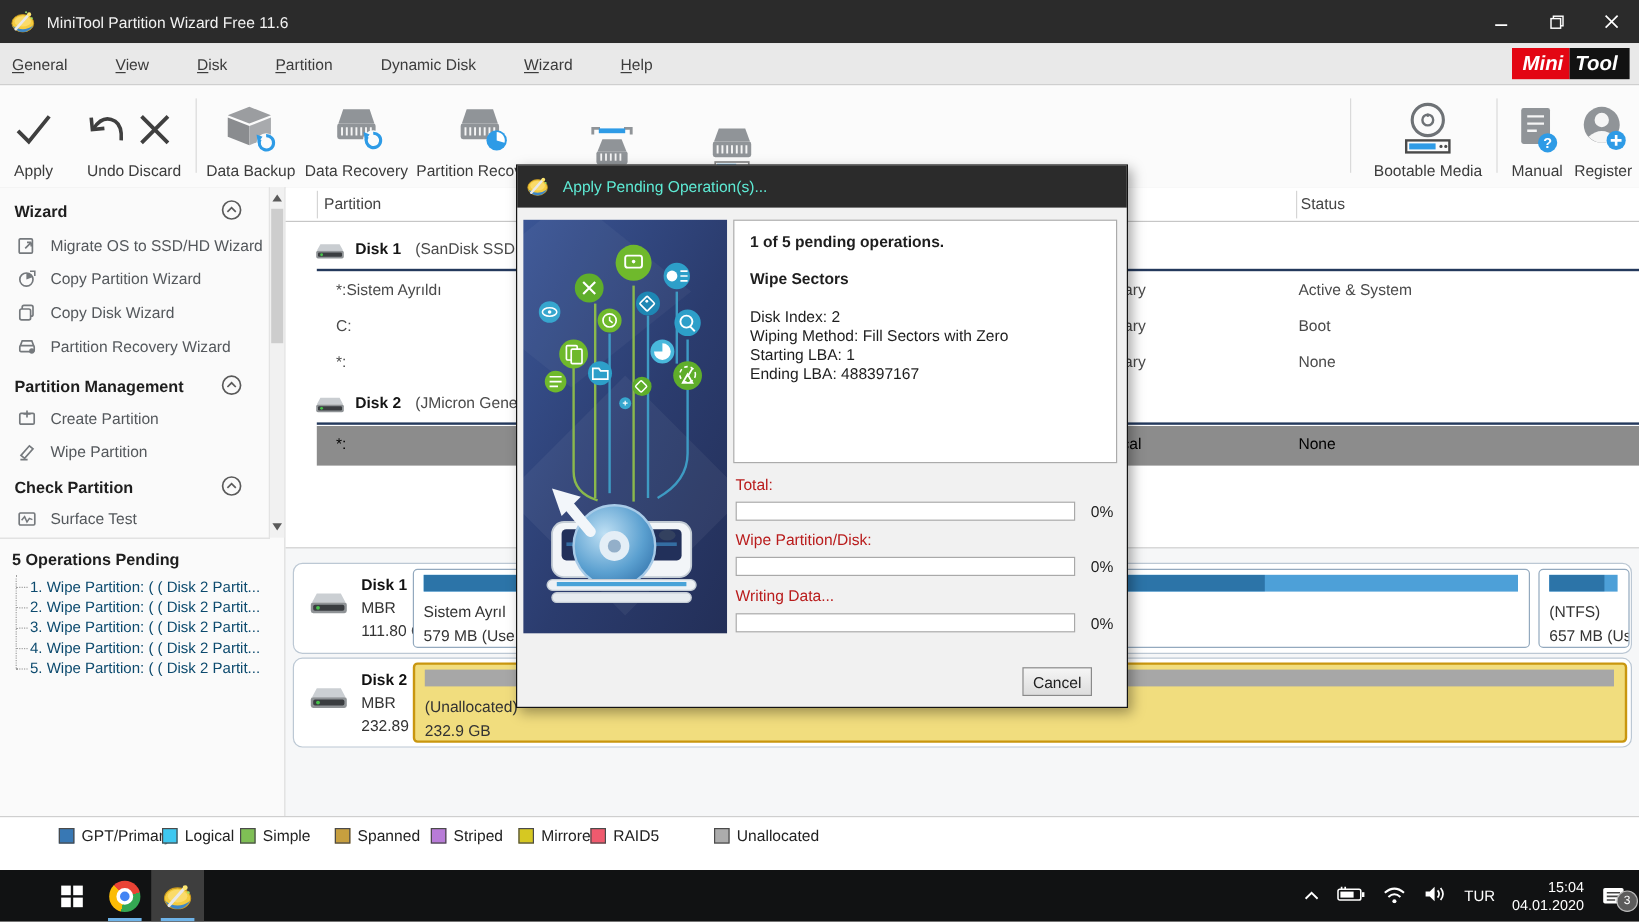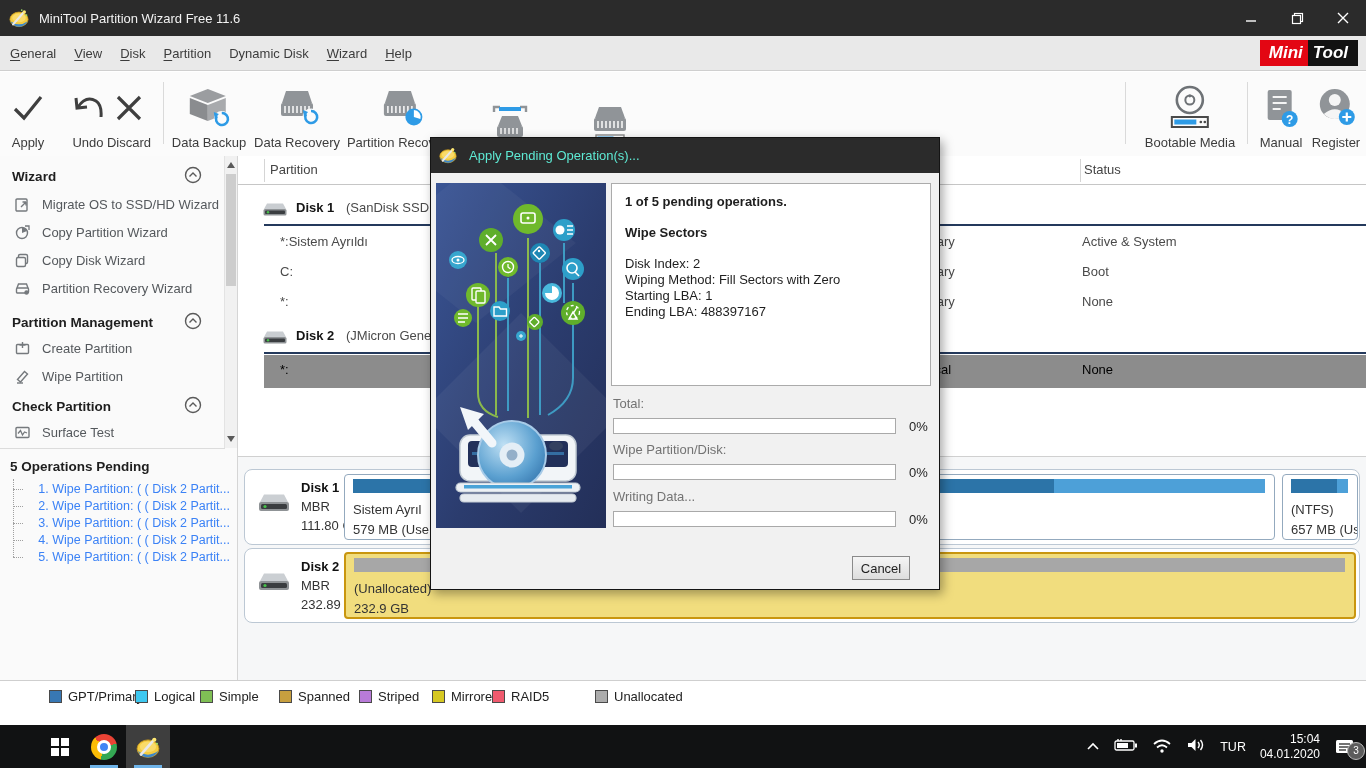--- a/index.html
+++ b/index.html
@@ -5,41 +5,41 @@
   html,body{margin:0;padding:0;background:#333;}
   #screen{position:relative;width:1366px;height:768px;background:#fff;overflow:hidden;
           font-family:"Liberation Sans","DejaVu Sans",sans-serif;font-size:13px;color:#333;}
   
   .titlebar{position:absolute;left:0;top:0;width:1366px;height:36px;background:#2B2B2B;display:flex;align-items:center;}
   .titlebar .wtitle{color:#F2F2F2;font-size:13px;margin-left:10px;}
   .appicon{width:20px;height:20px;margin-left:9px;flex:0 0 auto;}
   .wbtns{margin-left:auto;display:flex;height:100%;}
   .wbtn{width:46px;height:100%;display:flex;align-items:center;justify-content:center;cursor:pointer;}
   
-  .menubar{position:absolute;left:0;top:36px;width:1366px;height:35px;background:#E9E9E9;border-bottom:1px solid #CFCFCF;display:flex;align-items:center;gap:18px;padding-left:10px;box-sizing:border-box;}
+  .menubar{position:absolute;left:0;top:36px;width:1366px;height:35px;background:#E9E9E9;border-bottom:1px solid #CFCFCF;display:flex;align-items:center;gap:40px;padding-left:10px;box-sizing:border-box;}
   .mitem{color:#3C3C3C;cursor:pointer;white-space:nowrap;}
   .logo{position:absolute;right:8px;top:4px;display:flex;font-style:italic;font-weight:bold;font-size:17px;line-height:26px;}
   .logo .lmini{background:#E30613;color:#fff;padding:0 5px 0 9px;}
   .logo .ltool{background:#121212;color:#fff;padding:0 10px 0 5px;}
   
   .toolbar{position:absolute;left:0;top:72px;width:1366px;height:84px;background:#FBFBFB;border-bottom:1px solid #CFCFCF;}
   .tbtn{position:absolute;top:8px;height:70px;display:flex;flex-direction:column;align-items:center;justify-content:flex-end;transform:translateX(-50%);cursor:pointer;}
   .ticon{height:48px;display:flex;align-items:center;justify-content:center;}
   .tlabel{font-size:13px;color:#3C3C3C;white-space:nowrap;margin-top:3px;}
   .tsep{position:absolute;top:10px;height:62px;width:1px;background:#DADADA;}
   
   .sidebar{position:absolute;left:0;top:156px;width:238px;height:524px;background:#FAFAFA;border-right:1px solid #D5D5D5;box-sizing:border-box;}
   .shead{position:absolute;left:12px;height:28px;display:flex;align-items:center;font-weight:bold;font-size:13.5px;color:#1E1E1E;width:190px;cursor:pointer;}
   .shead .chev{position:absolute;right:0;}
   .sitem{position:absolute;left:0;width:225px;height:28px;display:flex;align-items:center;gap:11px;padding-left:14px;box-sizing:border-box;color:#54585C;cursor:pointer;}
   .sdivider{position:absolute;left:0;top:292px;width:225px;border-top:1px solid #DCDCDC;}
   .ptitle{position:absolute;left:10px;top:297px;height:26px;display:flex;align-items:center;font-weight:bold;font-size:13.5px;color:#1E1E1E;}
   .plist{position:absolute;left:0;top:325px;width:230px;}
   .plist::before{content:"";position:absolute;left:13px;top:-2px;bottom:9px;border-left:1px dotted #A0A0A0;}
-  .pitem{position:relative;height:17px;line-height:17px;padding-left:25px;font-size:12.5px;color:#3b82f6;white-space:nowrap;overflow:hidden;text-align:right;}
+  .pitem{position:relative;height:17px;line-height:17px;padding-left:25px;font-size:12.5px;color:#0c4a6e;white-space:nowrap;overflow:hidden;}
   .pitem::before{content:"";position:absolute;left:13px;top:8px;width:10px;border-top:1px dotted #A0A0A0;}
   
   .sscroll{position:absolute;right:0;top:0;width:13px;height:292px;background:#F1F1F1;border-left:1px solid #E3E3E3;box-sizing:border-box;}
   .sarrow{position:absolute;left:2px;width:0;height:0;border-left:4px solid transparent;border-right:4px solid transparent;cursor:pointer;}
   .sarrow.up{top:6px;border-bottom:6px solid #5A5A5A;}
   .sarrow.down{bottom:6px;border-top:6px solid #5A5A5A;}
   .sthumb{position:absolute;left:1px;top:18px;width:10px;height:112px;background:#CDCDCD;cursor:pointer;}
   
   .thead{position:absolute;left:238px;top:156px;width:1128px;height:29px;background:#FFF;border-bottom:1px solid #C6C6C6;box-sizing:border-box;}
   .thead .hlabel{position:absolute;top:6px;color:#444;}
@@ -76,21 +76,21 @@
   .lsq{width:13px;height:13px;border:1px solid #4A4A4A;box-sizing:border-box;}
   
   .dialog{position:absolute;left:430px;top:137px;width:510px;height:453px;background:#F1F1F1;border:1px solid #141414;box-sizing:border-box;z-index:50;box-shadow:3px 4px 10px rgba(0,0,0,.35);}
   .dtitlebar{height:35px;background:#2B2B2B;display:flex;align-items:center;cursor:move;}
   .dtitlebar .dtitle{color:#5eead4;margin-left:10px;font-size:13px;}
   .dimg{position:absolute;left:5px;top:45px;width:170px;height:345px;}
   .dinfo{position:absolute;left:180px;top:45px;width:320px;height:203px;background:#fff;border:1px solid #ABABAB;box-sizing:border-box;padding:10px 13px;color:#1E1E1E;}
   .dinfo .h1{font-weight:bold;margin-bottom:16px;}
   .dinfo .h2{font-weight:bold;margin-bottom:16px;}
   .dinfo .dline{line-height:16px;}
-  .plabel{position:absolute;left:182px;color:#737373;}
+  .plabel{position:absolute;left:182px;color:#b91c1c;}
   .pbar{position:absolute;left:182px;width:283px;height:16px;background:#fff;border:1px solid #A9A9A9;box-sizing:border-box;}
   .ppct{position:absolute;left:478px;width:26px;color:#1E1E1E;}
   .cancelbtn{position:absolute;left:421px;top:418px;width:58px;height:24px;background:linear-gradient(#F5F5F5,#DDDDDD);border:1px solid #8A8A8A;display:flex;align-items:center;justify-content:center;color:#1E1E1E;cursor:pointer;box-sizing:border-box;}
   
   .taskbar{position:absolute;left:0;top:725px;width:1366px;height:43px;background:#111213;display:flex;align-items:center;}
   .tslot{width:44px;height:43px;display:flex;align-items:center;justify-content:center;position:relative;cursor:pointer;}
   .tslot.active{background:#3E3E3E;}
   .tunderline{position:absolute;bottom:0;left:8px;right:8px;height:3px;background:#6EB3E8;}
   .chrome{width:26px;height:26px;border-radius:50%;background:conic-gradient(from -45deg,#EA4335 0 33.3%,#34A853 33.3% 66.6%,#FBBC05 66.6% 100%);position:relative;}
   .chrome::after{content:"";position:absolute;inset:6px;border-radius:50%;background:#4285F4;border:3px solid #fff;box-sizing:border-box;}

